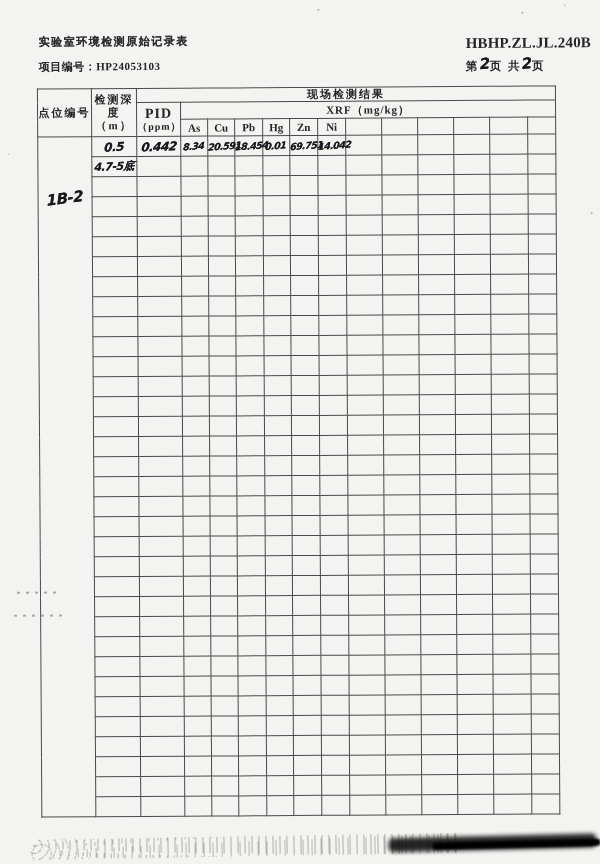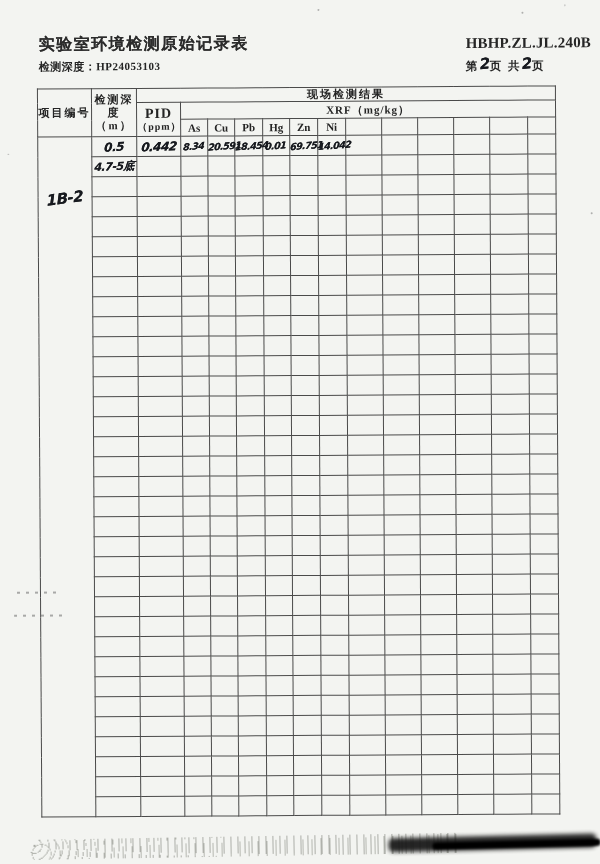--- a/index.html
+++ b/index.html
@@ -10,21 +10,21 @@
     color:#222;
   }
   .sheet{
     position:absolute;inset:0;
     transform:rotate(-0.35deg);
     transform-origin:300px 430px;
   }
   
   .form-title{
     position:absolute;left:41px;top:33px;
-    font-size:16px;font-weight:700;letter-spacing:1.5px;color:#2b2b2b;
+    font-size:11px;font-weight:700;letter-spacing:1.5px;color:#2b2b2b;
     text-shadow:0 0 .5px #555;
   }
   .project-line{
     position:absolute;left:41px;top:58px;
     font-size:11px;font-weight:700;letter-spacing:.5px;color:#252525;
   }
   .doc-code{
     position:absolute;left:468px;top:36px;
     font-size:15px;font-weight:700;letter-spacing:.2px;color:#262626;
   }
@@ -97,21 +97,21 @@
     background:#000;border-radius:3px;filter:blur(1.1px);
     transform:rotate(-1deg);
   }
 </style>
 </head>
 <body>
 
 <div class="sheet">
 
   <div class="form-title">实验室环境检测原始记录表</div>
-  <div class="project-line"><span>检测深度：</span><span>HP24053103</span></div>
+  <div class="project-line"><span>项目编号：</span><span>HP24053103</span></div>
   <div class="doc-code">HBHP.ZL.JL.240B</div>
   <div class="page-line"><span>第</span><span class="hw page-num">2</span><span>页 共</span><span class="hw page-num">2</span><span>页</span></div>
 
   <table class="record-table">
     <colgroup>
       <col style="width:54px">
         <col style="width:45px">
         <col style="width:44px">
       <col style="width:27px">
         <col style="width:27px">
@@ -121,21 +121,21 @@
         <col style="width:28px">
       <col style="width:36px">
         <col style="width:36px">
         <col style="width:36px">
       <col style="width:36px">
         <col style="width:38px">
         <col style="width:28px">
     </colgroup>
     <thead>
       <tr class="h1">
-        <th class="th-point" rowspan="3">项目编号</th>
+        <th class="th-point" rowspan="3">点位编号</th>
         <th class="th-depth" rowspan="3">检测深度（m）</th>
         <th colspan="13">现场检测结果</th>
       </tr>
       <tr class="h2">
         <th class="th-pid" rowspan="2">
           <div class="pid-l1">PID</div>
           <div class="pid-l2">（ppm）</div>
         </th>
         <th colspan="12">XRF（mg/kg）</th>
       </tr>

